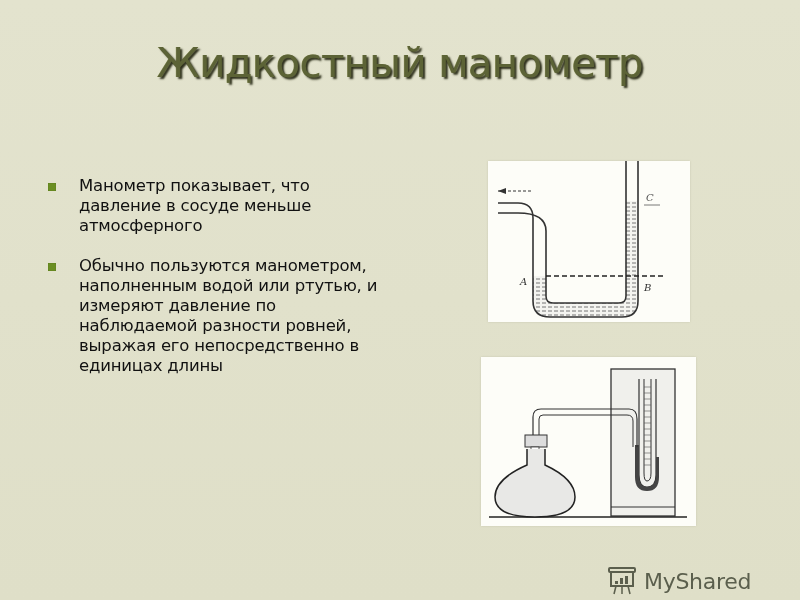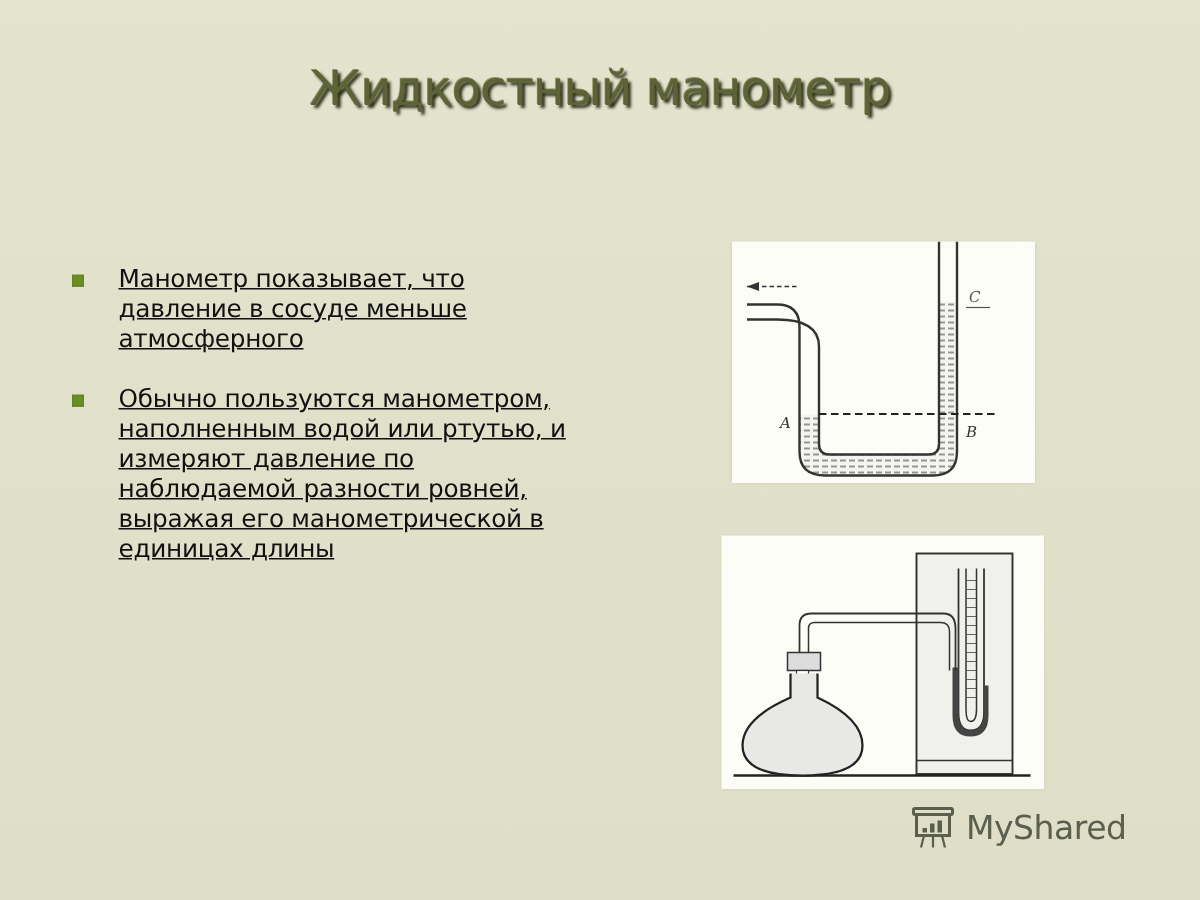--- a/index.html
+++ b/index.html
@@ -11,21 +11,21 @@
       position: relative;
       background: #e1e1cb;
       background-image: linear-gradient(180deg, #e3e3ce 0%, #dfdfc8 100%);
       font-family: "DejaVu Sans", sans-serif;
     }
     .slide-title {
       position: absolute;
       left: 0; top: 40px; width: 800px;
       text-align: center;
       font-family: "DejaVu Sans", sans-serif;
-      font-size: 32px;
+      font-size: 40px;
       font-weight: normal;
       color: #5c6336;
       letter-spacing: -0.5px;
       text-shadow: 2px 2px 2px #2d2f1a, -0.5px -0.5px 0 #8a8f5c;
       margin: 0;
     }
     .bullets {
       position: absolute;
       left: 48px; top: 176px; width: 330px;
       margin: 0; padding: 0;
@@ -33,41 +33,40 @@
     }
     .bullet {
       position: relative;
       padding-left: 31px;
       font-family: "DejaVu Sans", sans-serif;
       font-size: 16.5px;
       line-height: 20px;
       color: #111;
       margin-bottom: 6px;
       letter-spacing: -0.2px;
-      text-decoration: underline;
     }
     .bullet.gap { margin-top: 20px; }
     .bullet-marker {
       position: absolute;
       left: 0; top: 7px;
       width: 8px; height: 8px;
       background: #6b8e23;
       box-shadow: inset 0 0 1px #3d5512;
     }
     .diagram {
       position: absolute;
       background: #fdfdf8;
       box-shadow: 0 0 2px #c8c8b0;
     }
     .diagram svg { display: block; }
     #diagram-u { left: 488px; top: 161px; width: 202px; height: 161px; }
     #diagram-flask { left: 481px; top: 357px; width: 215px; height: 169px; }
     .watermark {
       position: absolute;
-      left: 606px; top: 537px;
+      left: 606px; top: 566px;
       display: flex; align-items: center;
     }
     .watermark-text {
       font-family: "DejaVu Sans", sans-serif;
       font-size: 22px;
       color: #5b5f4d;
       margin-left: 6px;
       letter-spacing: -0.3px;
     }
   </style>
@@ -76,21 +75,21 @@
 
 <h1 class="slide-title">Жидкостный манометр</h1>
 
 <ul class="bullets">
   <li class="bullet">
     <span class="bullet-marker"></span>
     <span>Манометр показывает, что давление в сосуде меньше атмосферного</span>
   </li>
   <li class="bullet gap">
     <span class="bullet-marker"></span>
-    <span>Обычно пользуются манометром, наполненным водой или ртутью, и измеряют давление по наблюдаемой разности ровней, выражая его манометрической в единицах длины</span>
+    <span>Обычно пользуются манометром, наполненным водой или ртутью, и измеряют давление по наблюдаемой разности ровней, выражая его непосредственно в единицах длины</span>
   </li>
 </ul>
 
 <div class="diagram" id="diagram-u">
   <svg width="202" height="161" viewBox="0 0 202 161">
     <defs>
       <pattern id="liq" width="6" height="4" patternUnits="userSpaceOnUse">
         <rect width="6" height="4" fill="#f4f4f0"></rect>
         <line x1="0" y1="2" x2="4" y2="2" stroke="#555" stroke-width="0.8"></line>
       </pattern>

